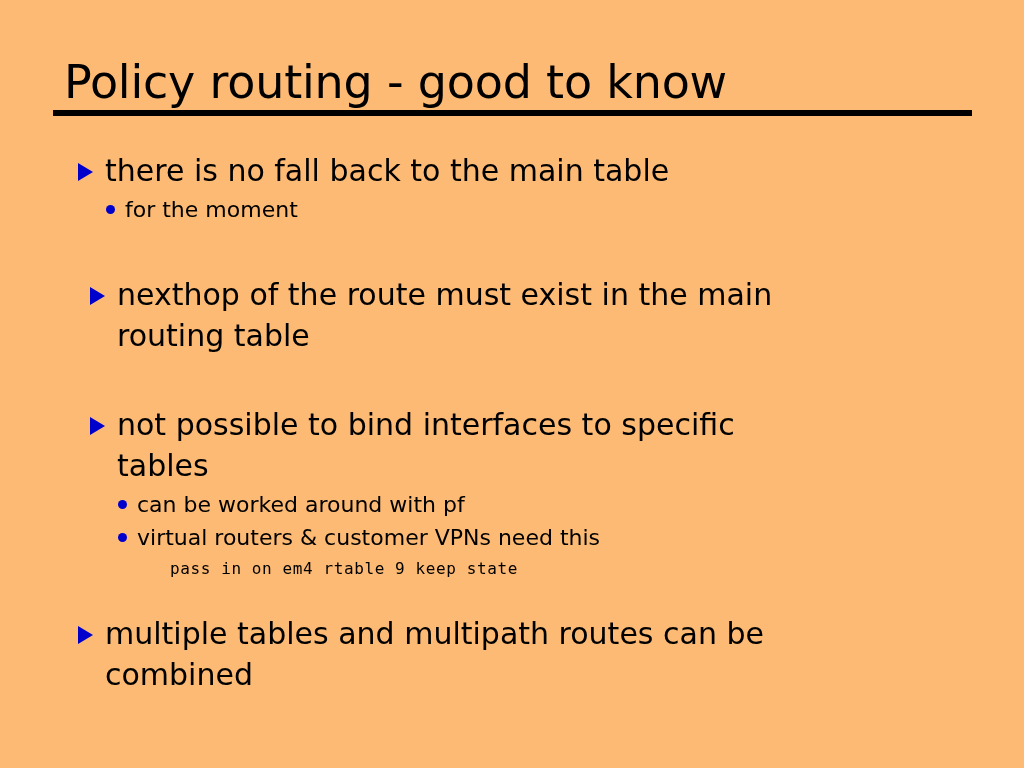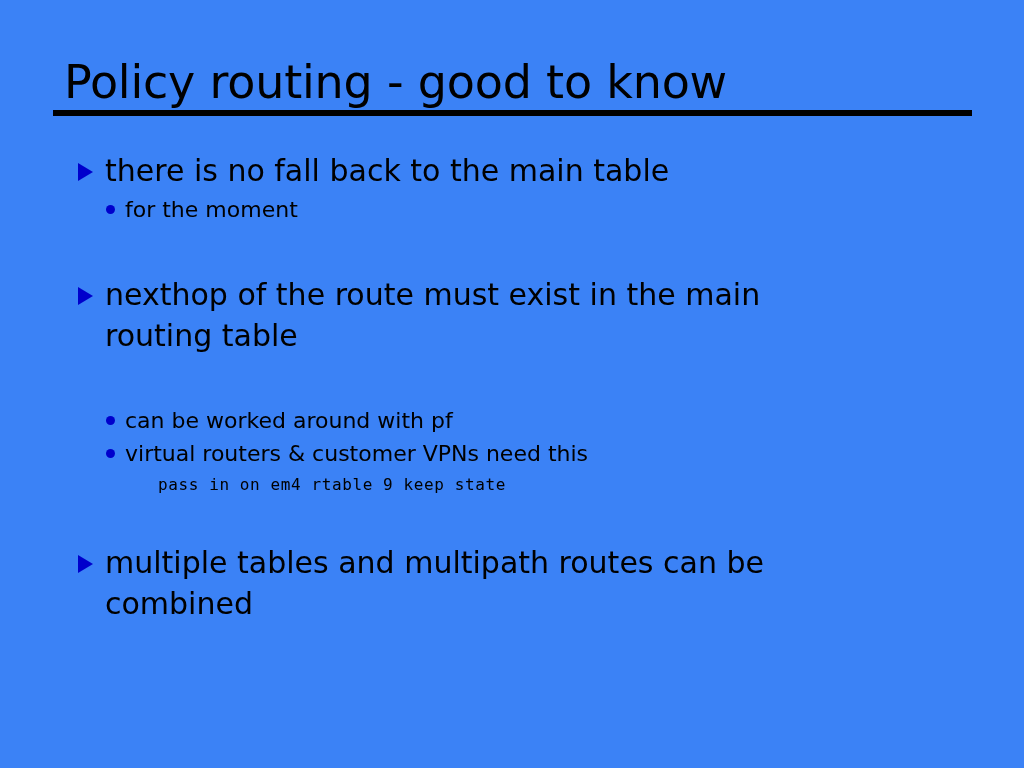--- a/index.html
+++ b/index.html
@@ -13,21 +13,21 @@
     overflow: hidden;
     font-family: "DejaVu Sans", "Liberation Sans", sans-serif;
     color: #000000;
     -webkit-font-smoothing: antialiased;
   }
 
   #slide {
     position: relative;
     width: 1024px;
     height: 768px;
-    background: #3b82f6;
+    background: #fdba74;
   }
 
   
   .slide-title {
     position: absolute;
     left: 64px;
     top: 54px;
     width: 920px;
     font-size: 46px;
     line-height: 56px;
@@ -50,22 +50,22 @@
   .body-block {
     position: absolute;
     left: 0;
     top: 150px;
     width: 880px;
   }
 
   .bullet-group {
     position: relative;
   }
-  .bullet-group.gap-large { margin-top: 42px; }
-  .bullet-group.gap-xl    { margin-top: 48px; }
+  .bullet-group.gap-large { margin-top: 29px; }
+  .bullet-group.gap-xl    { margin-top: 48px; margin-left: 12px; }
 
   
   .l1 {
     position: relative;
     padding-left: 105px;
     padding-right: 70px;
     font-size: 30px;
     line-height: 41px;
     font-weight: 400;
     color: #000000;
@@ -139,20 +139,24 @@
     </div>
 
     <div class="bullet-group gap-xl">
       <div class="l1">
         <span class="marker-tri"></span>
         <span>nexthop of the route must exist in the main routing table</span>
       </div>
     </div>
 
     <div class="bullet-group gap-xl">
+      <div class="l1">
+        <span class="marker-tri"></span>
+        <span>not possible to bind interfaces to specific tables</span>
+      </div>
       <div class="sub-list">
         <div class="l2">
           <span class="marker-dot"></span>
           <span>can be worked around with pf</span>
         </div>
         <div class="l2">
           <span class="marker-dot"></span>
           <span>virtual routers &amp; customer VPNs need this</span>
         </div>
         <div class="l3-code">pass in on em4 rtable 9 keep state</div>

